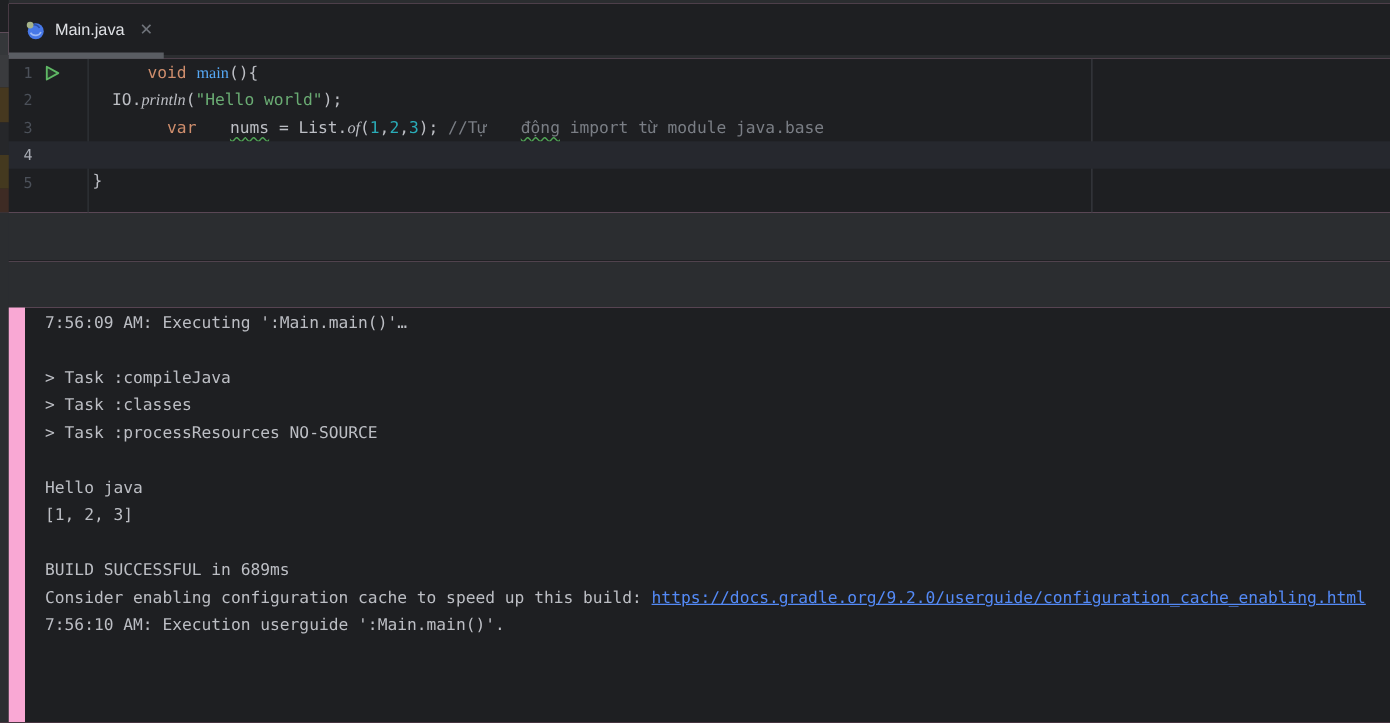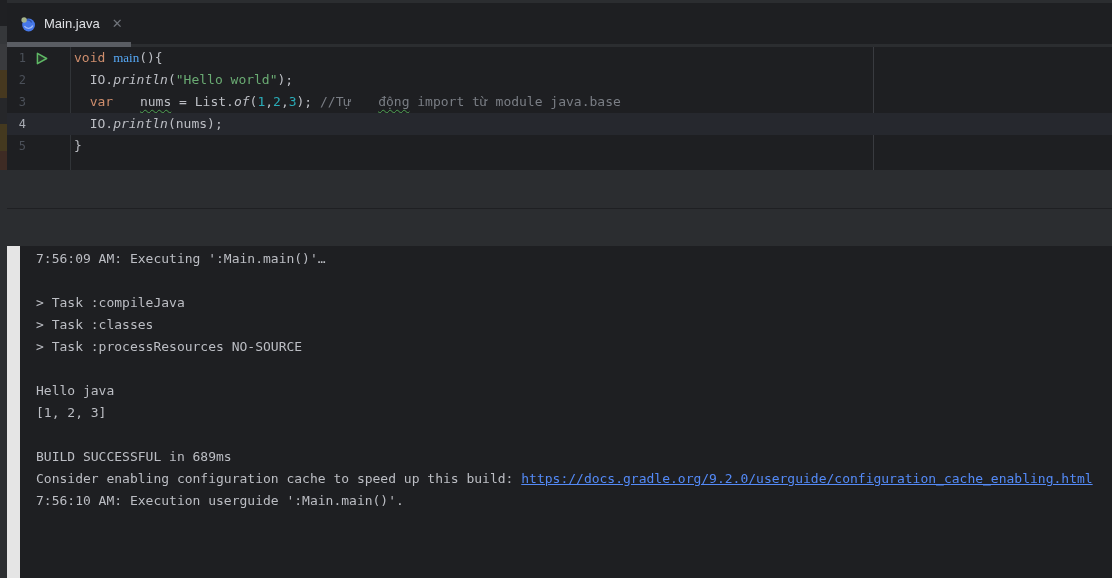--- a/index.html
+++ b/index.html
@@ -1,16 +1,16 @@
 <!DOCTYPE html>
 <html><head>
 <meta charset="utf-8">
 <style>
   html,body{margin:0;padding:0;background:#111;}
-  .window{position:relative;width:1112px;height:578px;background:#e5e5e5;overflow:hidden;
+  .window{position:relative;width:1112px;height:578px;background:#f9a8d4;overflow:hidden;
           font-family:"DejaVu Sans Mono","Liberation Mono",monospace;}
   
   .top-edge{position:absolute;left:0;top:0;width:1112px;height:3px;background:#2b2d30;}
   
   .left-strip{position:absolute;left:0;top:0;width:7px;height:578px;z-index:6;}
   .left-strip div{width:7px;}
   .seg1{height:26px;background:#1f2023;}
   .seg2{height:18px;background:#35373a;}
   .seg3{height:26px;background:#3a3b3e;}
   .seg4{height:28px;background:#46381f;}
@@ -31,23 +31,23 @@
   .gutter-sep{position:absolute;left:70px;top:0;width:1px;height:123px;background:#313438;z-index:2;}
   .margin-guide{position:absolute;left:873px;top:0;width:1px;height:123px;background:#393b40;z-index:2;}
   .code-row{display:flex;height:22px;line-height:22px;font-size:13px;white-space:pre;position:relative;z-index:3;}
   .code-row.current{background:#26282e;}
   .gutter-cell{flex:0 0 70px;display:flex;align-items:center;}
   .line-num{display:inline-block;width:26px;text-align:right;color:#4b5059;font-size:12px;}
   .line-num.active{color:#a8abb3;}
   .run-slot{display:inline-block;width:20px;margin-left:8px;height:22px;display:flex;align-items:center;}
   .code-text{padding-left:4px;color:#bcbec4;}
   .tk-plain{color:#bcbec4;}
-  .tk-keyword{color:#cf8e6d;}
+  .tk-keyword{color:#cf8e6d;margin-left:44px;}
   .tk-method-decl{color:#56a8f5;font-family:Liberation Serif, serif;}
-  .tk-static-method{color:#bcbec4;font-style:italic;}
+  .tk-static-method{color:#bcbec4;font-style:italic;font-family:Liberation Serif, serif;}
   .tk-string{color:#6aab73;}
   .tk-number{color:#2aacb8;}
   .tk-comment{color:#7a7e85;}
   .tk-typo{text-decoration:underline;text-decoration-style:wavy;text-decoration-color:#4fa454;
            text-decoration-thickness:1px;text-underline-offset:3px;margin-left:19px;}
   
   .band1{position:absolute;left:0;top:170px;width:1112px;height:38px;background:#2b2d30;}
   .band-divider{position:absolute;left:0;top:208px;width:1112px;height:1px;background:#1f2023;}
   .band2{position:absolute;left:0;top:209px;width:1112px;height:37px;background:#2b2d30;}
   
@@ -93,21 +93,21 @@
 
   <div class="editor">
     <div class="gutter-sep"></div>
     <div class="margin-guide"></div>
     <div>
         <div class="code-row"><div class="gutter-cell"><span class="line-num">1</span><span class="run-slot"><svg width="15" height="15" viewBox="0 0 14 14">
                 <path d="M3.2 2.2 L11.8 7 L3.2 11.8 Z" fill="rgba(95,184,101,0.15)" stroke="#5fb865" stroke-width="1.4" stroke-linejoin="round"></path>
               </svg></span></div><div class="code-text"><span class="tk-keyword">void </span><span class="tk-method-decl">main</span><span class="tk-plain">(){</span></div></div>
         <div class="code-row"><div class="gutter-cell"><span class="line-num">2</span><span class="run-slot"></span></div><div class="code-text"><span class="tk-plain">  IO.</span><span class="tk-static-method">println</span><span class="tk-plain">(</span><span class="tk-string">"Hello world"</span><span class="tk-plain">);</span></div></div>
         <div class="code-row"><div class="gutter-cell"><span class="line-num">3</span><span class="run-slot"></span></div><div class="code-text"><span class="tk-plain">  </span><span class="tk-keyword">var</span><span class="tk-plain"> </span><span class="tk-plain tk-typo">nums</span><span class="tk-plain"> = List.</span><span class="tk-static-method">of</span><span class="tk-plain">(</span><span class="tk-number">1</span><span class="tk-plain">,</span><span class="tk-number">2</span><span class="tk-plain">,</span><span class="tk-number">3</span><span class="tk-plain">); </span><span class="tk-comment">//Tự </span><span class="tk-comment tk-typo">động</span><span class="tk-comment"> import từ module java.base</span></div></div>
-        <div class="code-row current"><div class="gutter-cell"><span class="line-num active">4</span><span class="run-slot"></span></div><div class="code-text"><span class="tk-plain">  IO.</span><span class="tk-static-method">println</span><span class="tk-plain">(nums);</span></div></div>
+        <div class="code-row current"><div class="gutter-cell"><span class="line-num active">4</span><span class="run-slot"></span></div></div>
         <div class="code-row"><div class="gutter-cell"><span class="line-num">5</span><span class="run-slot"></span></div><div class="code-text"><span class="tk-plain">}</span></div></div>
       </div>
   </div>
 
   <div class="band1"></div>
   <div class="band-divider"></div>
   <div class="band2"></div>
 
   <div class="console">
       <div class="console-line">7:56:09 AM: Executing ':Main.main()'…</div>

